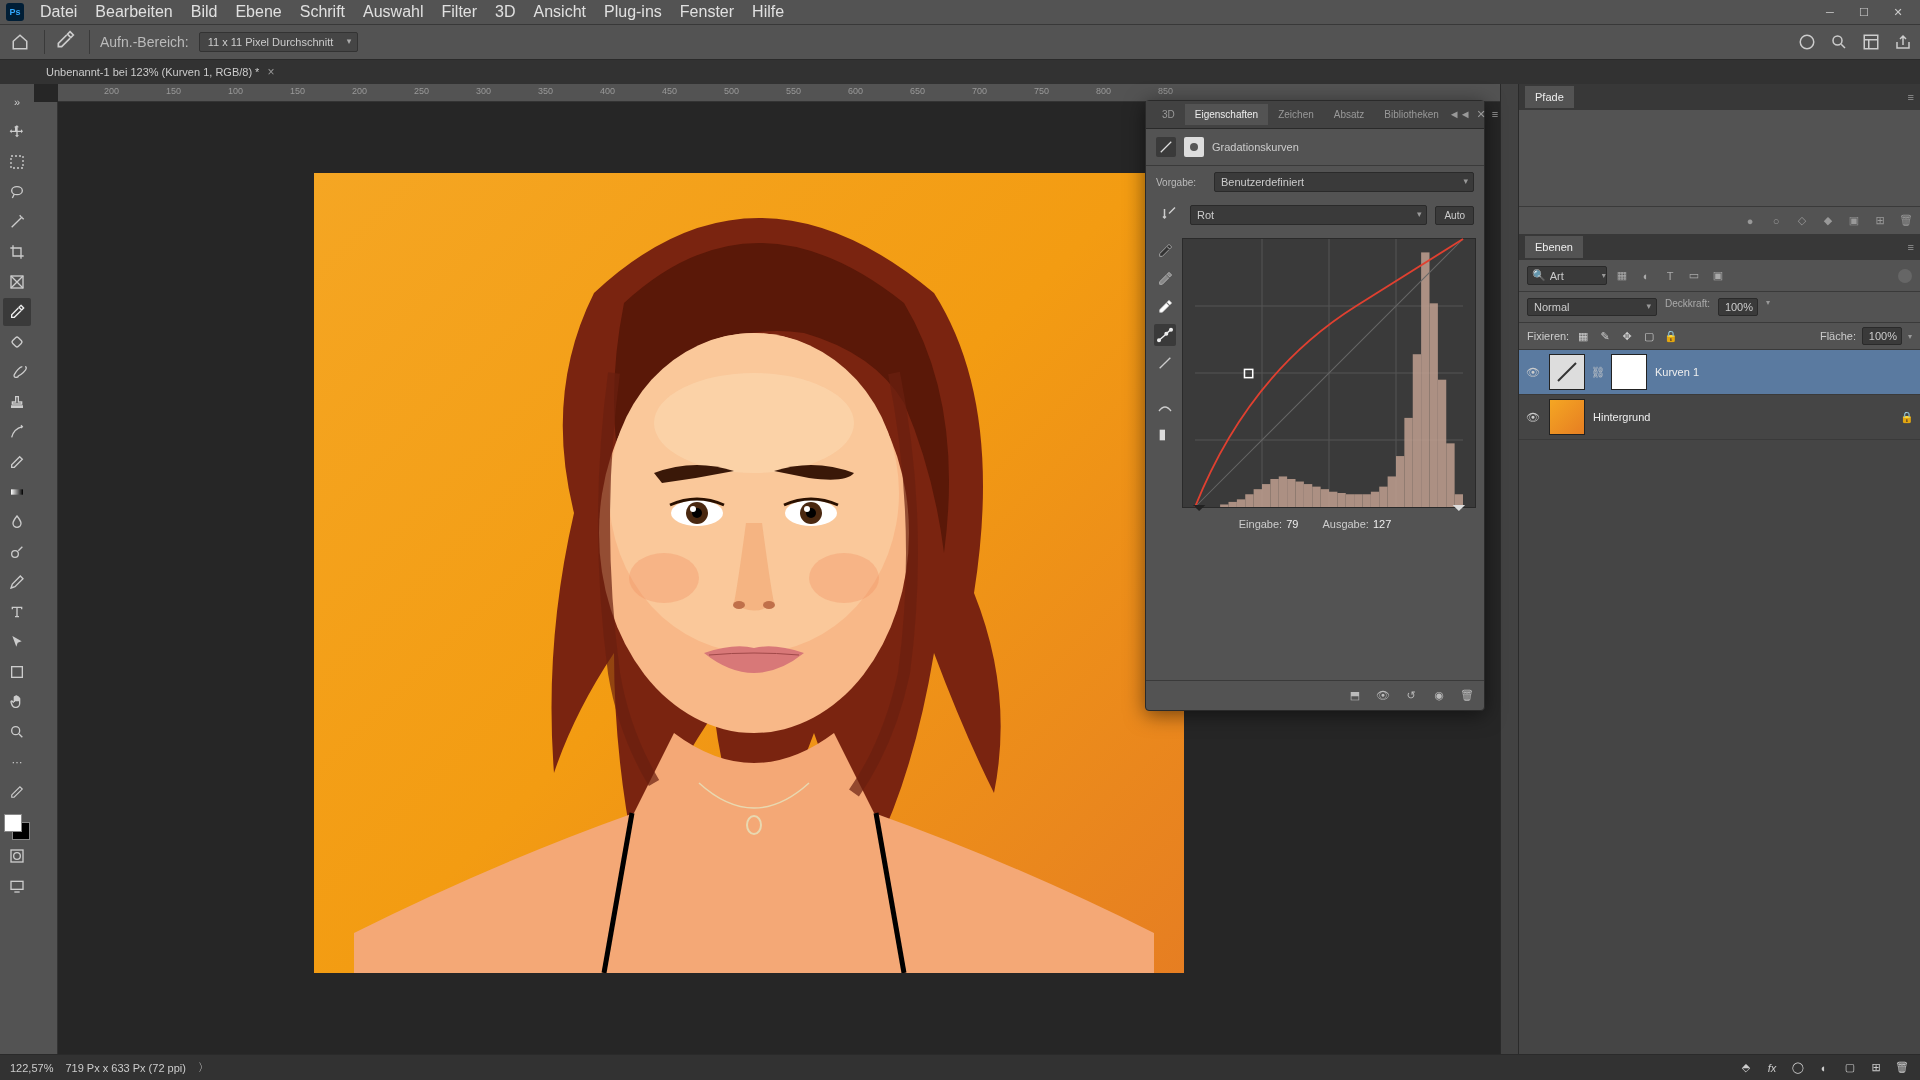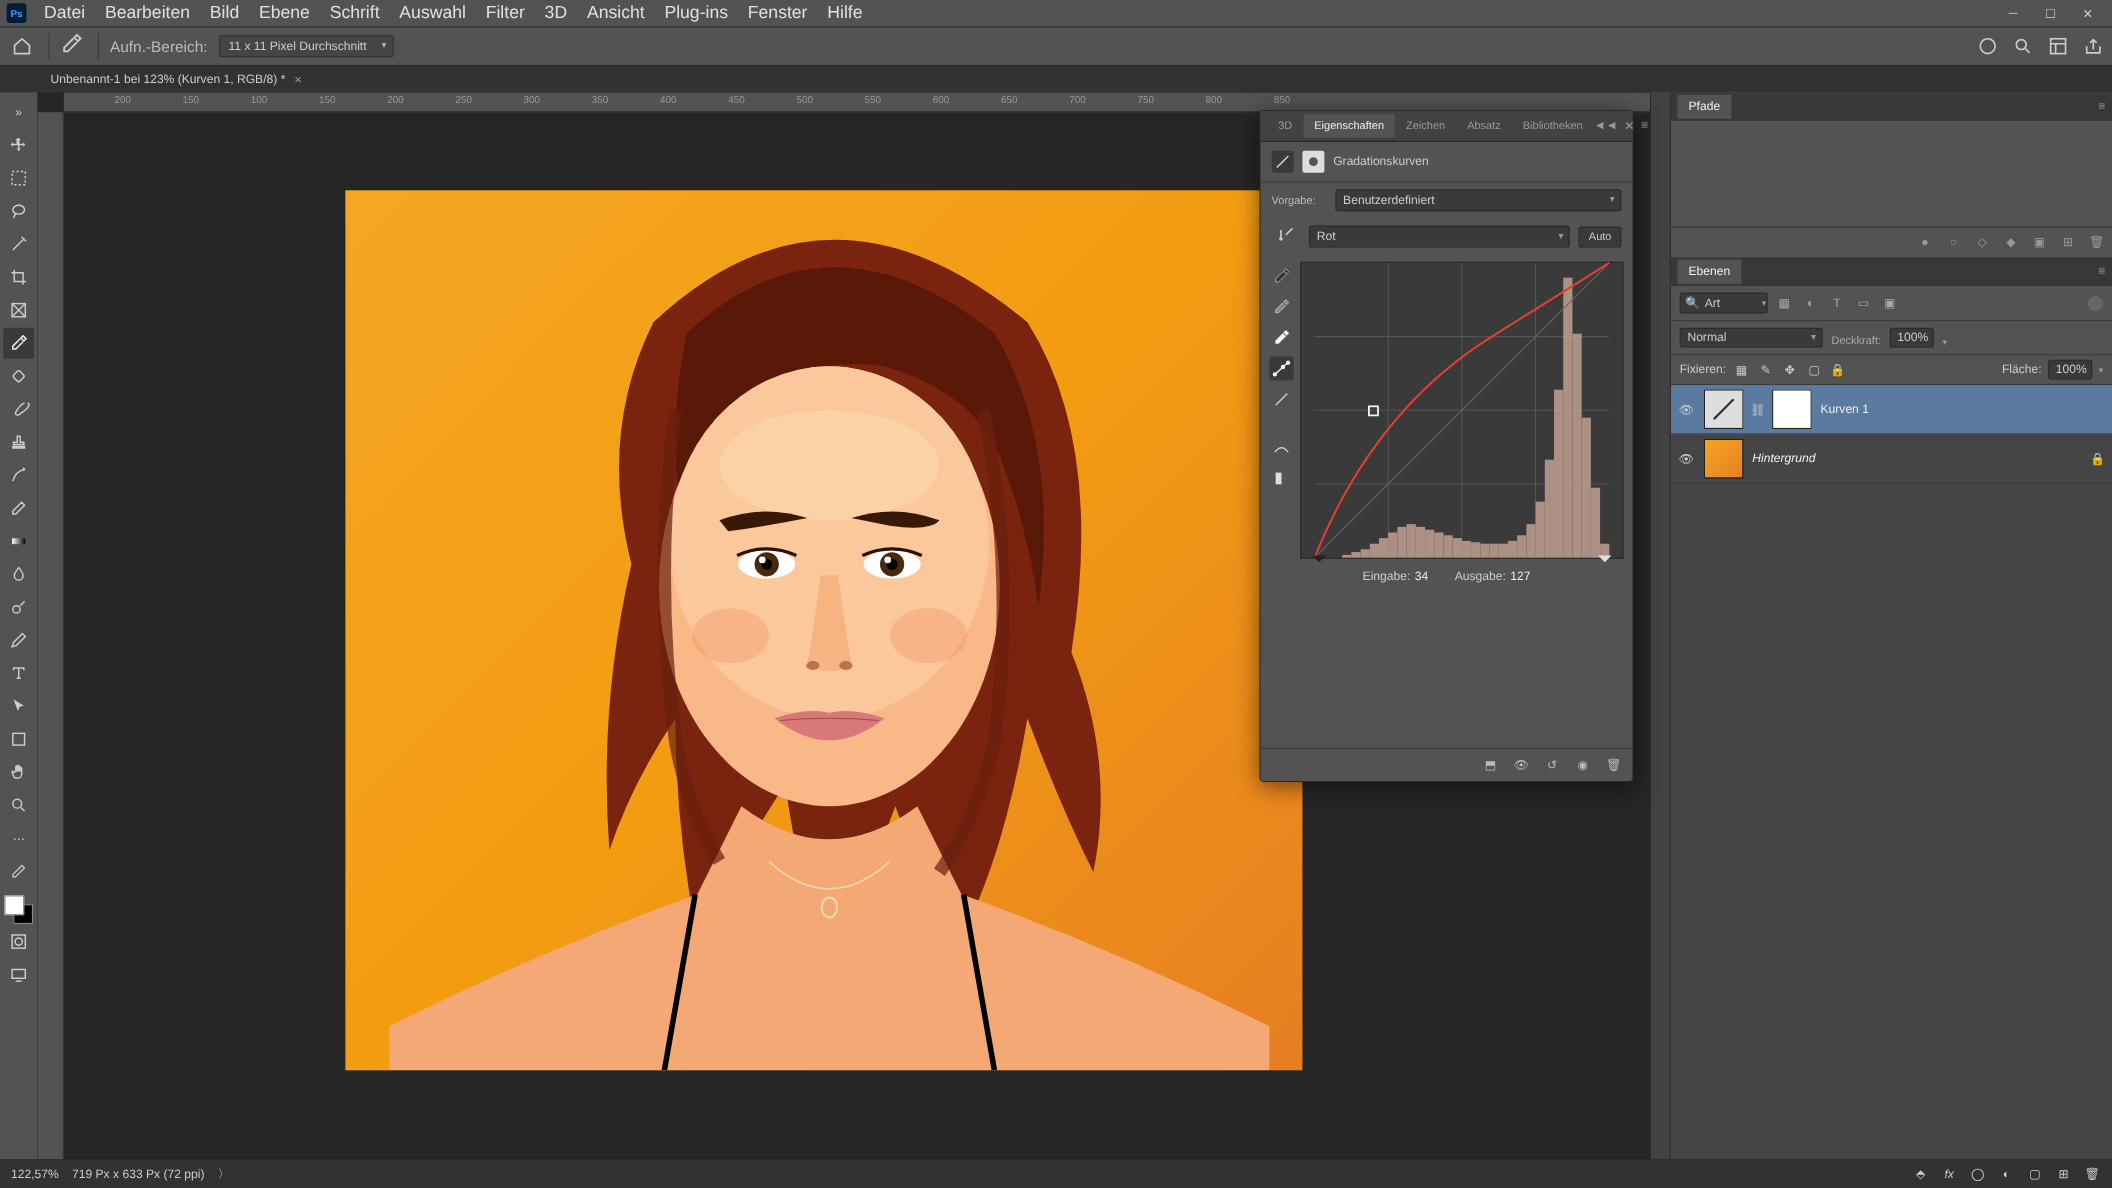--- a/index.html
+++ b/index.html
@@ -59,37 +59,37 @@
 .pfade-icons{height:28px;border-top:1px solid #3a3a3a;display:flex;align-items:center;justify-content:flex-end;padding:0 6px;gap:10px}
 .pfade-icons .ic{width:16px;height:16px;display:flex;align-items:center;justify-content:center;color:#999}
 
 
 .ebenen{flex:1;display:flex;flex-direction:column;background:#535353}
 .eb-ctl{padding:6px 8px;display:flex;align-items:center;gap:6px;border-bottom:1px solid #3a3a3a}
 .eb-search{background:#3a3a3a;border:1px solid #2a2a2a;border-radius:2px;padding:2px 4px;display:flex;align-items:center;gap:4px;width:80px}
 .eb-search input{background:none;border:none;width:48px;color:#ccc;font-size:11px}
 .eb-filter-ic{width:18px;height:18px;display:flex;align-items:center;justify-content:center;color:#aaa}
 .eb-filter-switch{width:14px;height:14px;border-radius:50%;background:#666;margin-left:auto}
-.eb-row2{padding:6px 8px;display:flex;align-items:flex-end;gap:8px;border-bottom:1px solid #3a3a3a}
+.eb-row2{padding:6px 8px;display:flex;align-items:flex-start;gap:8px;border-bottom:1px solid #3a3a3a}
 .eb-sel{background:#3a3a3a;border:1px solid #2a2a2a;padding:2px 20px 2px 6px;position:relative;border-radius:2px;width:130px}
 .eb-sel::after{content:"▾";position:absolute;right:5px;top:2px;color:#999;font-size:9px}
 .eb-pct{background:#3a3a3a;border:1px solid #2a2a2a;width:40px;padding:2px 4px;text-align:right;border-radius:2px}
 .eb-row3{padding:4px 8px;display:flex;align-items:center;gap:6px;border-bottom:1px solid #3a3a3a;font-size:10px;color:#aaa}
 .lock-ic{width:16px;height:16px;display:flex;align-items:center;justify-content:center}
 .layers-list{flex:1;background:#454545;overflow:auto}
 .layer{display:flex;align-items:center;padding:4px 6px;gap:8px;border-bottom:1px solid #3a3a3a}
 .layer.sel{background:#5a7aa0}
 .eye{width:16px;height:16px;display:flex;align-items:center;justify-content:center}
 .lthumb{width:36px;height:36px;background:#888;border:1px solid #222;position:relative}
 .lthumb.curves{background:#ddd;display:flex;align-items:center;justify-content:center}
 .lthumb.mask{background:#fff}
 .lthumb.photo-th{background:linear-gradient(135deg,#f5a623,#e67e22)}
 .link-ic{width:10px;height:36px;display:flex;align-items:center;justify-content:center}
 .lname{color:#eee;font-size:11px}
-.lname.ital{font-style:italic}
+.lname.ital{}
 .llock{margin-left:auto;color:#ccc}
 
 
 .props{position:absolute;top:100px;left:1145px;width:340px;background:#535353;border:1px solid #2a2a2a;box-shadow:0 4px 20px rgba(0,0,0,.5);border-radius:4px;z-index:100}
 .props-tabs{height:28px;display:flex;align-items:center;padding:0 6px;background:#424242;border-bottom:1px solid #2a2a2a}
 .props-tabs .ptab{font-size:10px}
 .props-tabs .ctl{margin-left:auto;display:flex;gap:6px}
 .props-tabs .ctl span{color:#999;font-size:11px;cursor:pointer}
 .props-header{padding:8px 10px;display:flex;align-items:center;gap:8px;border-bottom:1px solid #3a3a3a}
 .props-ic{width:20px;height:20px;background:#3a3a3a;border-radius:2px;display:flex;align-items:center;justify-content:center}
@@ -621,21 +621,21 @@
         <rect id="curvept" width="8" height="8" fill="none" stroke="#fff" stroke-width="1.5" x="48" y="126.50980392156862"></rect>
 
         <polygon points="0,264 6,258 -6,258" transform="translate(4,0)" fill="#222"></polygon>
         <polygon points="0,264 6,258 -6,258" transform="translate(256,0)" fill="#ddd"></polygon>
       </svg>
     </div>
   </div>
   <div class="io-row">
     <span>
         <span>Eingabe:</span> 
-        <span class="val">34</span>
+        <span class="val">79</span>
       </span>
     <span>
         <span>Ausgabe:</span> 
         <span class="val">127</span>
       </span>
   </div>
   <div class="props-spacer"></div>
   <div class="props-foot">
     <div class="ic">⬒</div>
     <div class="ic">👁</div>

